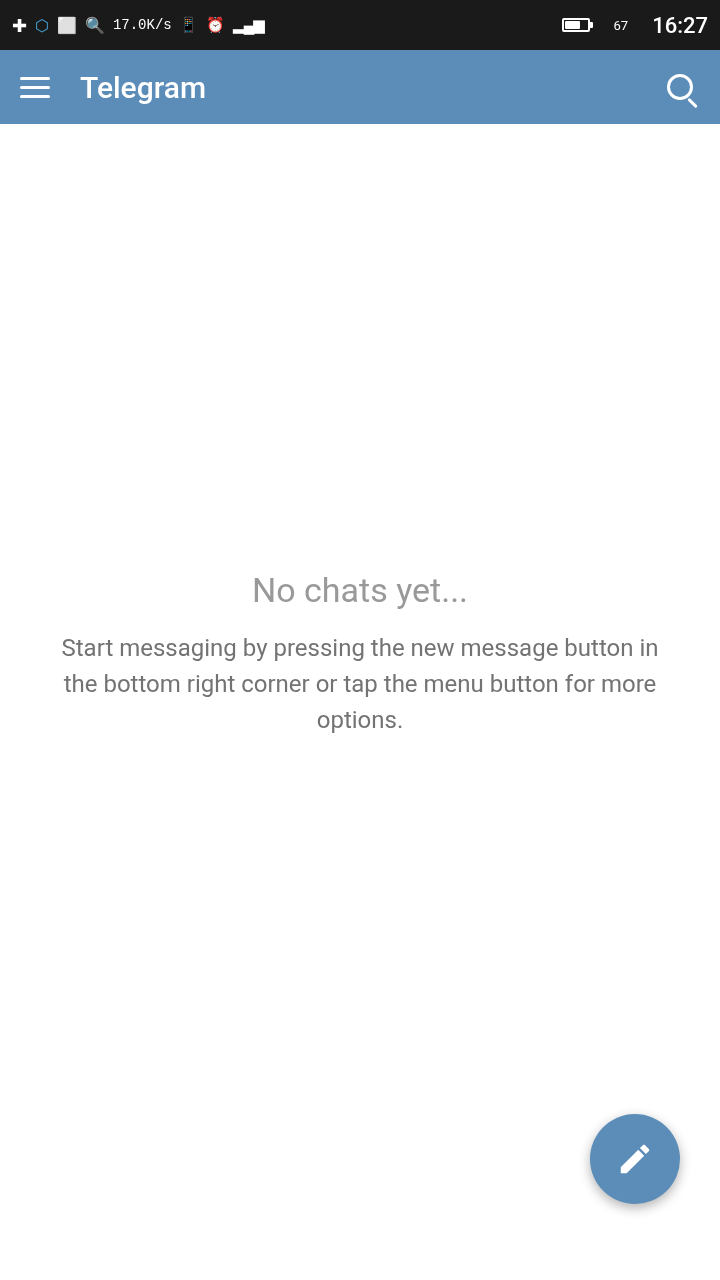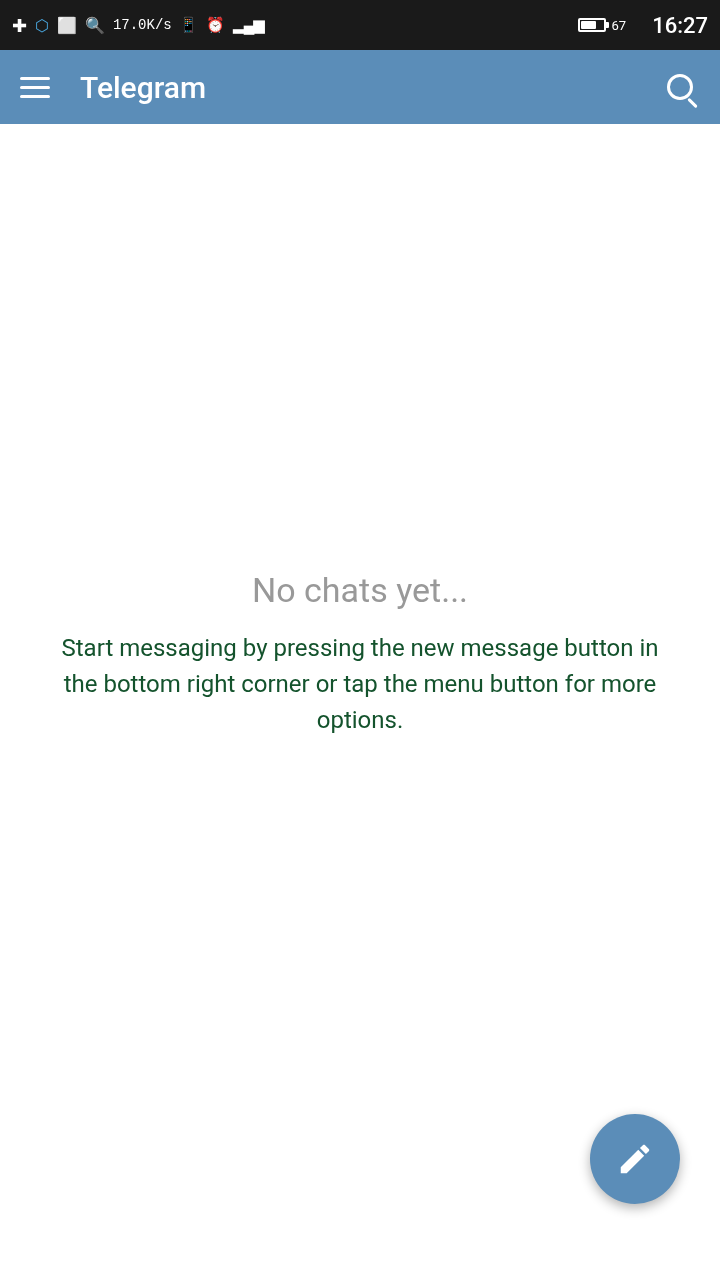--- a/index.html
+++ b/index.html
@@ -33,28 +33,28 @@
 
     .status-bar-left {
       display: flex;
       align-items: center;
       gap: 8px;
     }
 
     .status-bar-right {
       display: flex;
       align-items: center;
-      gap: 6px;
+      gap: 24px;
       font-size: 17px;
     }
 
     .status-time {
       font-size: 22px;
       font-weight: 500;
-      margin-left: 20px;
+      margin-left: 0;
     }
 
     
     .app-bar {
       width: 100%;
       height: 74px;
       background: #5b8db8;
       display: flex;
       align-items: center;
       justify-content: space-between;
@@ -141,21 +141,21 @@
 
     .empty-title {
       font-size: 34px;
       color: #999999;
       margin-bottom: 20px;
       font-weight: 400;
     }
 
     .empty-subtitle {
       font-size: 24px;
-      color: #14532d;
+      color: #737373;
       line-height: 1.5;
       font-weight: 400;
     }
 
     
     .fab-button {
       position: absolute;
       bottom: 60px;
       right: 40px;
       width: 90px;

